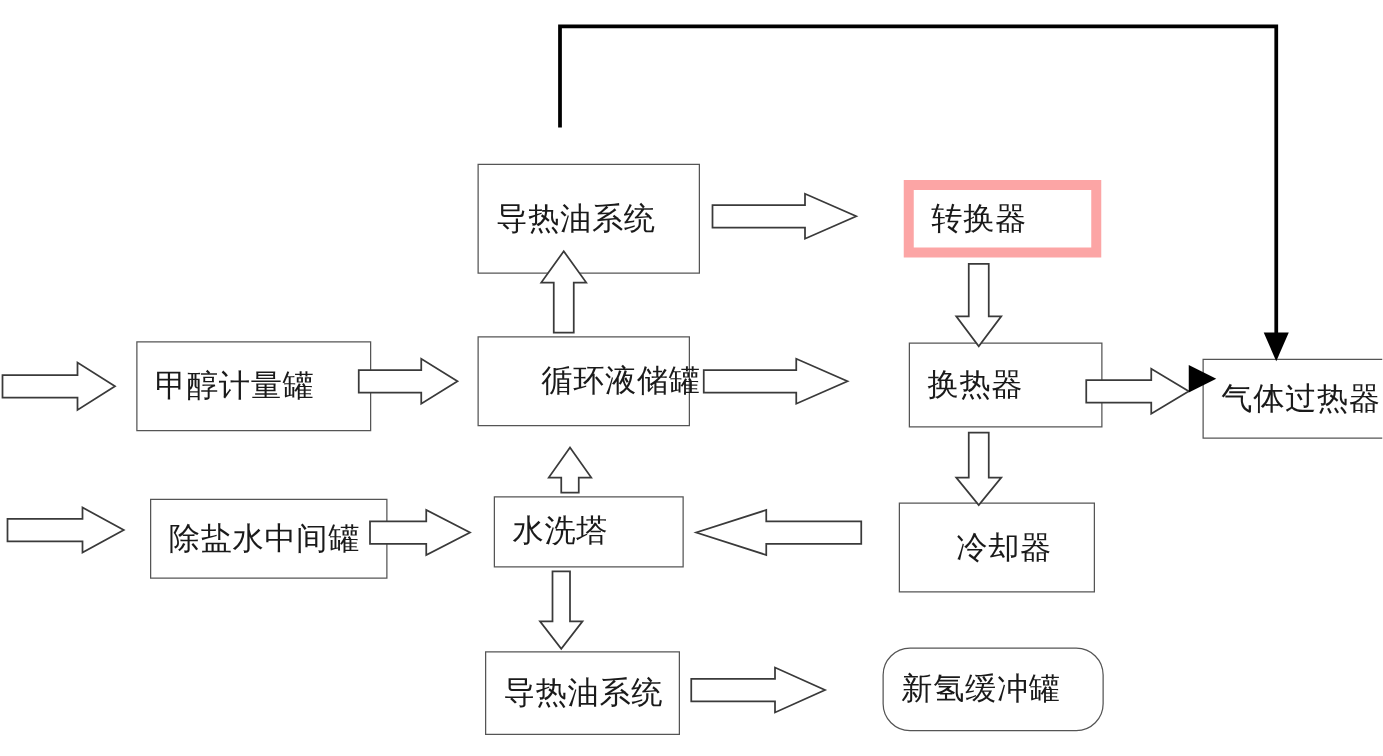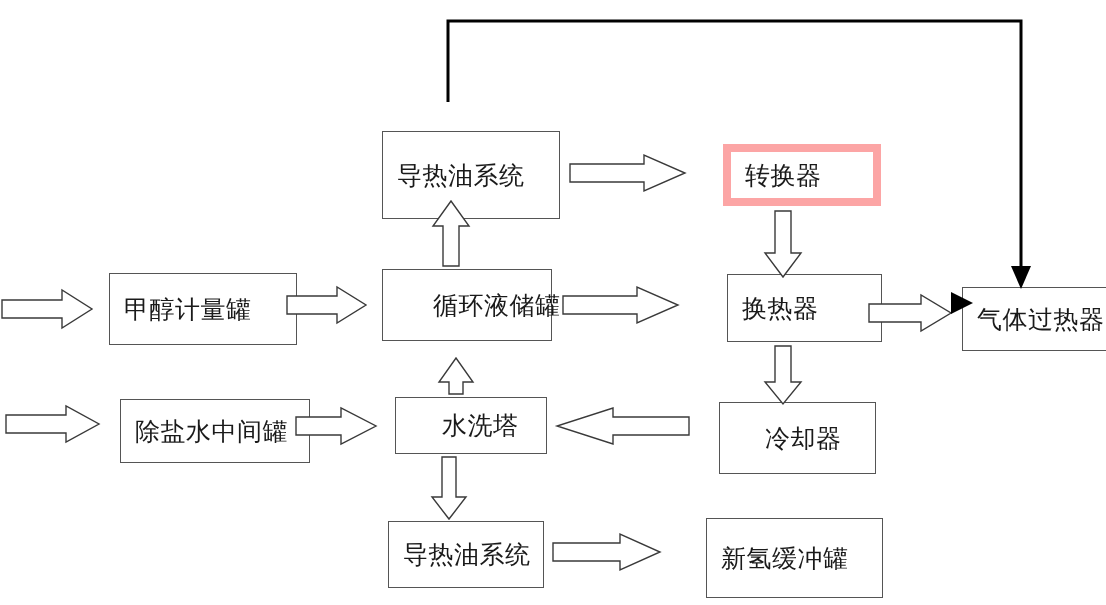--- a/index.html
+++ b/index.html
@@ -87,33 +87,33 @@
   </div>
 
   <div class="node" style="left:946px; top:287px; width:155px; height:64px;">
     <span class="node-label">气体过热器</span>
   </div>
 
   <div class="node" style="left:104px; top:399px; width:190px; height:64px;">
     <span class="node-label">除盐水中间罐</span>
   </div>
 
-  <div class="node" style="left:379px; top:397px; width:152px; height:57px;padding-left:32px;">
+  <div class="node" style="left:379px; top:397px; width:152px; height:57px;">
     <span class="node-label">水洗塔</span>
   </div>
 
   <div class="node" style="left:703px; top:402px; width:157px; height:72px;padding-left:31px;">
     <span class="node-label">冷却器</span>
   </div>
 
   <div class="node" style="left:372px; top:521px; width:156px; height:67px;">
     <span class="node-label">导热油系统</span>
   </div>
 
-  <div class="node" style="left:690px; top:518px; width:177px; height:80px;">
+  <div class="node" style="left:690px; top:518px; width:177px; height:67px;border-radius:22px;">
     <span class="node-label">新氢缓冲罐</span>
   </div>
 
   <svg class="overlay" viewBox="0 0 1106 605">
 
     <polygon class="blockarrow" points="2,300 62,300 62,290 92,309 62,328 62,318 2,318"></polygon>
 
     <polygon class="blockarrow" points="6,415 66,415 66,406 99,424 66,442 66,433 6,433"></polygon>
 
     <polygon class="blockarrow" points="287,296 337,296 337,287 366,305 337,323 337,314 287,314"></polygon>

